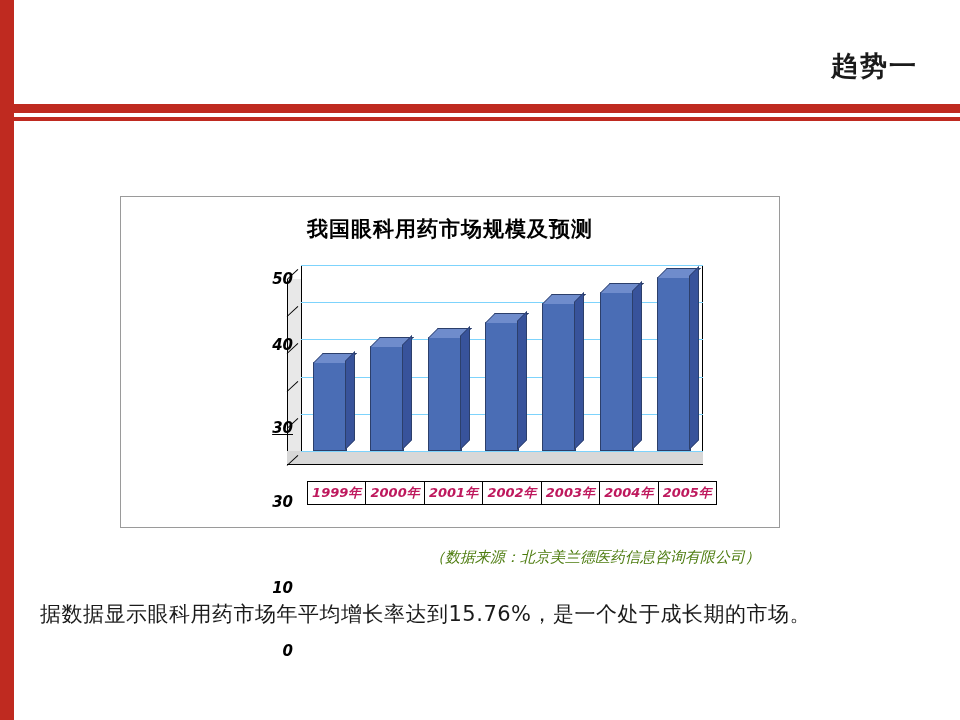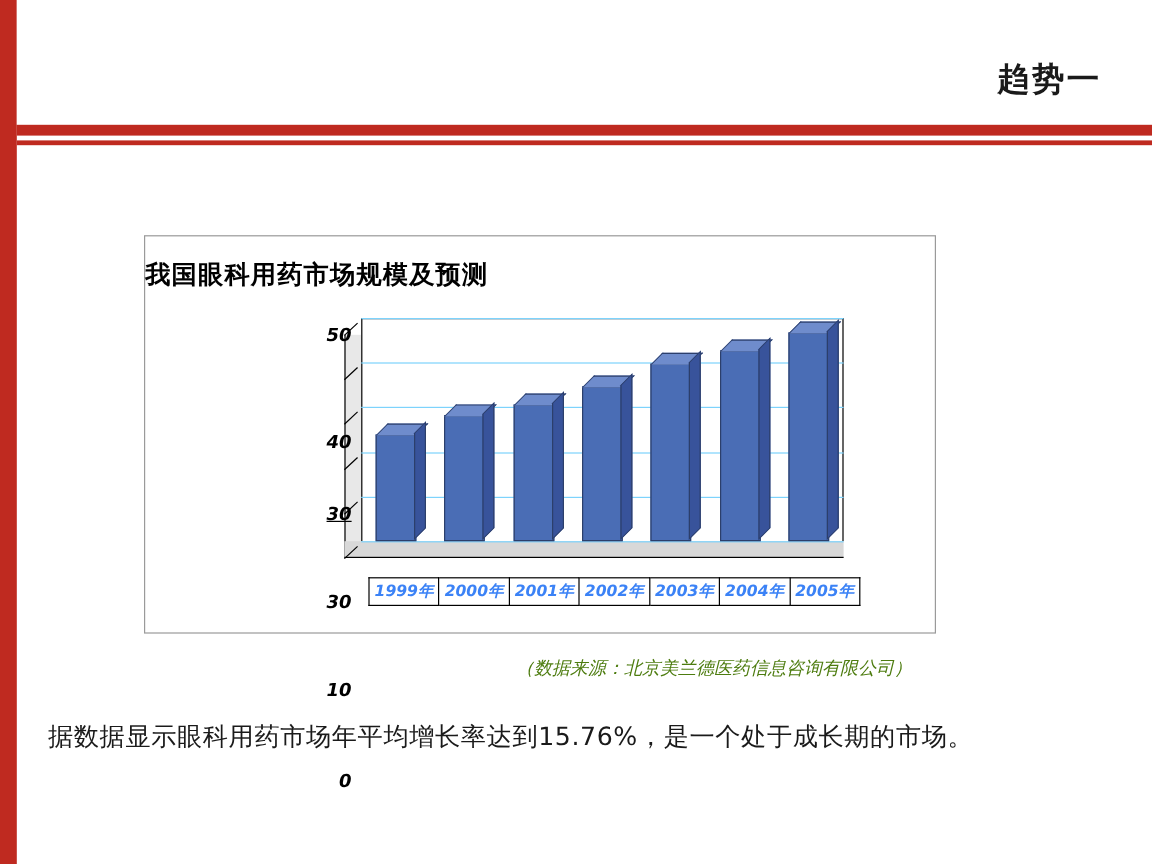--- a/index.html
+++ b/index.html
@@ -82,21 +82,21 @@
     height: 332px;
     border: 1px solid #9a9a9a;
     background: #ffffff;
     box-sizing: border-box;
   }
   .chart-title {
     position: absolute;
     left: 0;
     top: 18px;
     width: 100%;
-    text-align: left;
+    text-align: center;
     font-family: "DejaVu Sans", sans-serif;
     font-size: 21px;
     font-weight: bold;
     color: #000000;
     letter-spacing: 1px;
   }
   
   .plot {
     position: absolute;
     left: 166px;
@@ -214,21 +214,21 @@
     table-layout: fixed;
   }
   .dtable td {
     border: 1px solid #000000;
     height: 20px;
     font-family: "DejaVu Sans", sans-serif;
     font-size: 13px;
     font-style: italic;
     font-weight: bold;
     text-align: center;
-    color: #3b82f6;
+    color: #be185d;
     padding: 1px 0;
     margin-left: 28px;
   }
   .dtable td.legend-cell {
     width: 166px;
     text-align: left;
     padding-left: 6px;
     white-space: nowrap;
   }
   .legend-swatch {
@@ -280,33 +280,33 @@
       <div class="plot-side"></div>
       <div class="plot-back"></div>
       <div class="floor"></div>
       <div id="gridlines">
           <div class="gridline-slant" style="top: 200px;"></div>
           <div class="gridline" style="top: 186px;">
             <div class="ytick" style="top: 200px;">0</div>
           </div>
           <div class="gridline-slant" style="top: 162.8px;"></div>
           <div class="gridline" style="top: 148.8px;">
-            <div class="ytick" style="top: 161px;">10</div>
+            <div class="ytick" style="top: 174px;">10</div>
           </div>
           <div class="gridline-slant" style="top: 125.6px;"></div>
           <div class="gridline" style="top: 111.6px;">
             <div class="ytick" style="top: 125.6px;">30</div>
           </div>
           <div class="gridline-slant" style="top: 88.4px;"></div>
           <div class="gridline" style="top: 74.4px;">
             <div class="ytick" style="top: 88.4px; text-decoration: underline;">30</div>
           </div>
           <div class="gridline-slant" style="top: 51.2px;"></div>
           <div class="gridline" style="top: 37.2px;">
-            <div class="ytick" style="top: 66px;">40</div>
+            <div class="ytick" style="top: 43px;">40</div>
           </div>
           <div class="gridline-slant" style="top: 14px;"></div>
           <div class="gridline" style="top: 0px;">
             <div class="ytick" style="top: 14px;">50</div>
           </div>
         </div>
       <div id="bars">
           <div class="bar" style="left: 25.7143px; top: 96.7944px; height: 89.2056px;">
             <div class="bar-top"></div>
             <div class="bar-side" style="height: 89.2056px;"></div>

